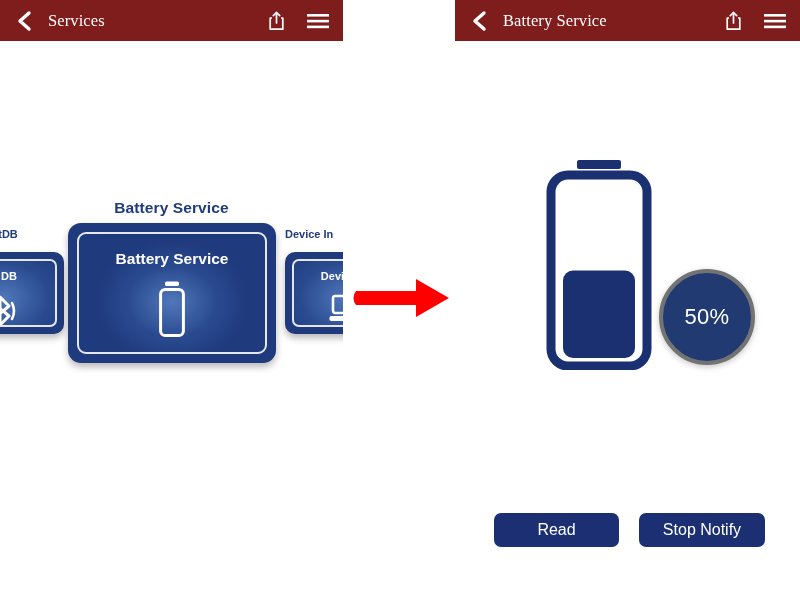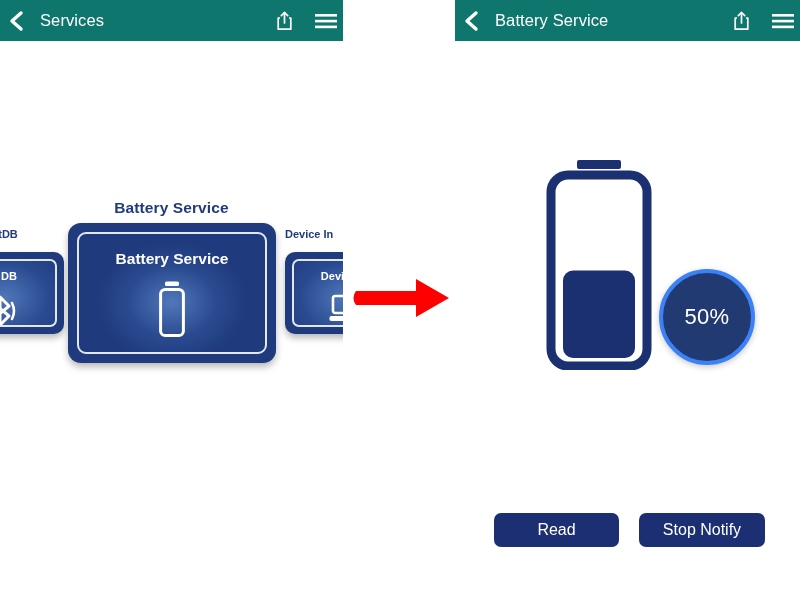--- a/index.html
+++ b/index.html
@@ -24,25 +24,26 @@
     overflow: hidden;
   }
   #panel-left  { left: 0px;   width: 343px; height: 594px; }
   #panel-right { left: 455px; width: 345px; height: 594px; }
 
   
   .navbar {
     position: absolute;
     top: 0; left: 0; right: 0;
     height: 41px;
-    background: #0f766e;
+    background: #7f1d1d;
     display: flex;
     align-items: center;
     box-sizing: border-box;
-    padding: 0 4px;
+    padding: 0 12px;
+    font-family: Liberation Serif, serif;
   }
   #panel-right .navbar { height: 41px; }
 
   .nav-back {
     width: 24px;
     height: 24px;
     flex: 0 0 auto;
     display: flex;
     align-items: center;
     justify-content: center;
@@ -199,21 +200,21 @@
     height: 212px;
   }
   #battery-badge {
     position: absolute;
     left: 659px;
     top: 269px;
     width: 96px;
     height: 96px;
     border-radius: 50%;
     background: #213a72;
-    border: 4px solid #3b82f6;
+    border: 4px solid #737373;
     box-sizing: border-box;
     box-shadow: 0 2px 6px rgba(0,0,0,0.22);
     display: flex;
     align-items: center;
     justify-content: center;
   }
   #battery-badge .pct {
     color: #ffffff;
     font-size: 22px;
     font-weight: 400;

